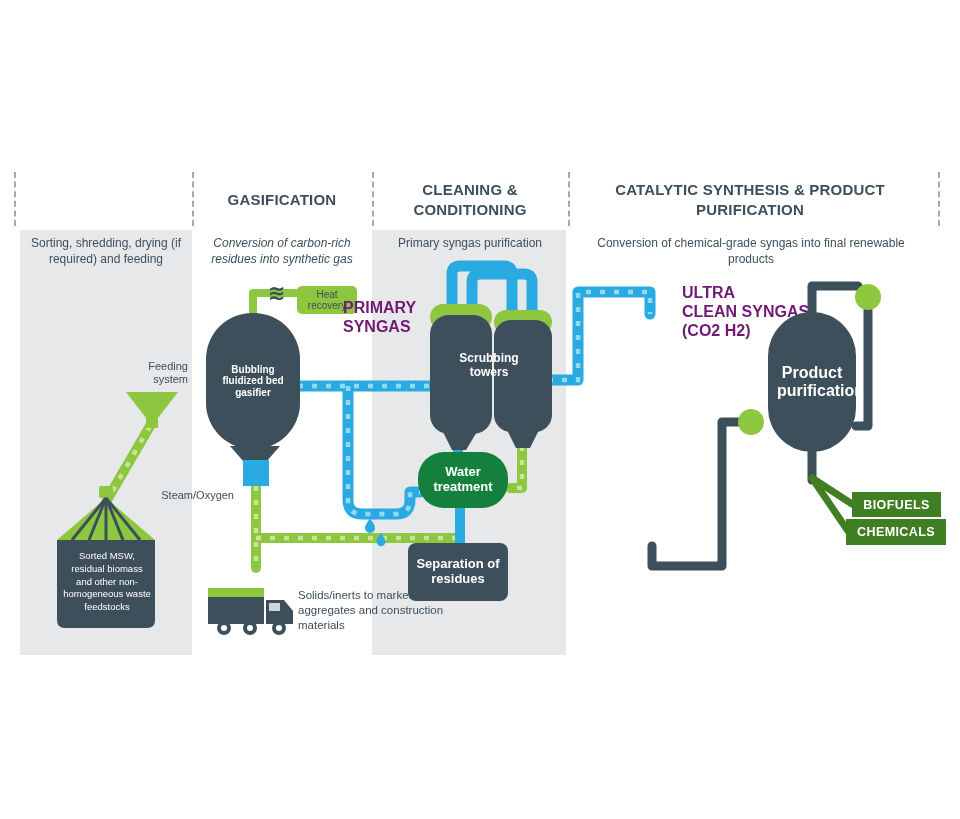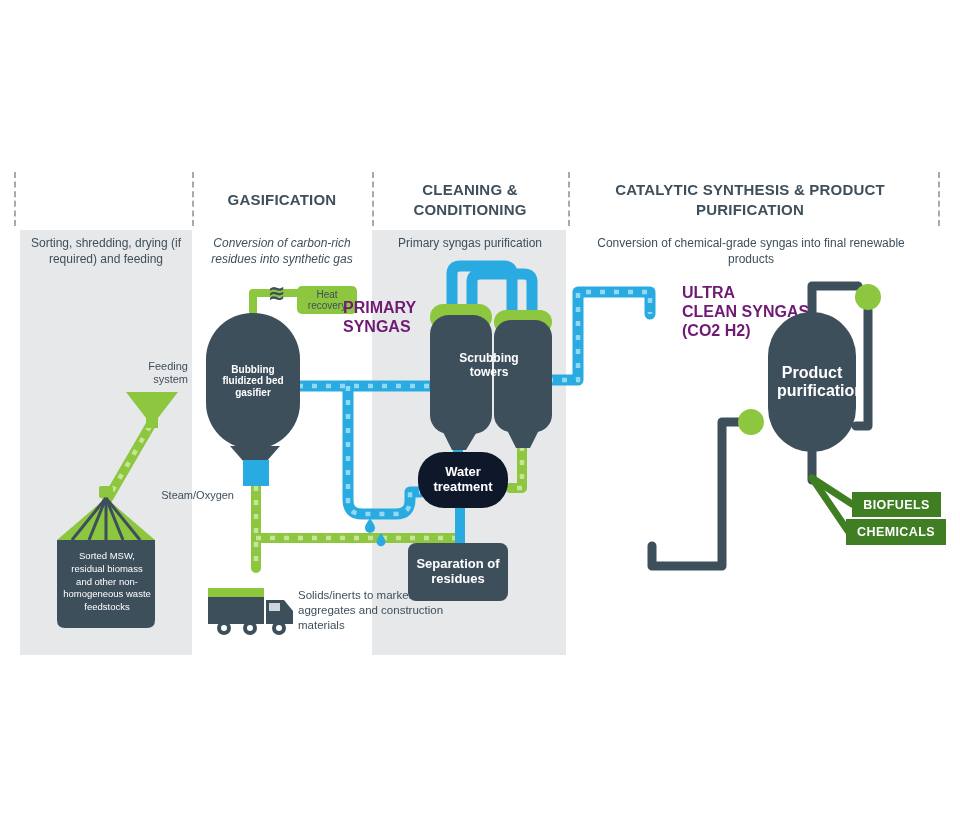--- a/index.html
+++ b/index.html
@@ -158,21 +158,21 @@
   <div class="abs" style="left:268px;top:281px;font-size:21px;color:#3e4f5c;font-weight:bold;">≋</div>
   <div class="abs" style="left:297px;top:286px;width:60px;height:28px;background:#8dc63f;border-radius:5px;display:flex;align-items:center;justify-content:center;">
     <span style="font-size:10px;line-height:1.1;color:#3e4f5c;text-align:center;width:52px;">Heat recovery</span>
   </div>
   <div class="abs cyantxt" style="left:343px;top:298px;width:78px;">PRIMARY SYNGAS</div>
   <div class="abs lbl" style="left:298px;top:588px;width:168px;font-size:11.5px;line-height:1.3;">Solids/inerts to market for aggregates and construction materials</div>
 
   <div class="abs vessel" style="left:432px;top:342px;width:114px;height:48px;background:transparent;font-size:12px;">
     <span style="width:90px;">Scrubbing towers</span>
   </div>
-  <div class="abs vessel" style="left:418px;top:452px;width:90px;height:56px;background:#0f172a;border-radius:26px;font-size:13px;">
+  <div class="abs vessel" style="left:418px;top:452px;width:90px;height:56px;background:#15803d;border-radius:26px;font-size:13px;">
     <span style="width:78px;">Water treatment</span>
   </div>
   <div class="abs vessel" style="left:408px;top:543px;width:100px;height:58px;border-radius:8px;font-size:13px;">
     <span style="width:88px;">Separation of residues</span>
   </div>
 
   <div class="abs cyantxt" style="left:682px;top:283px;width:150px;">
     <span style="display:block;">ULTRA</span>
     <span style="display:block;">CLEAN SYNGAS</span>
     <span style="display:block;">(CO2 H2)</span>

